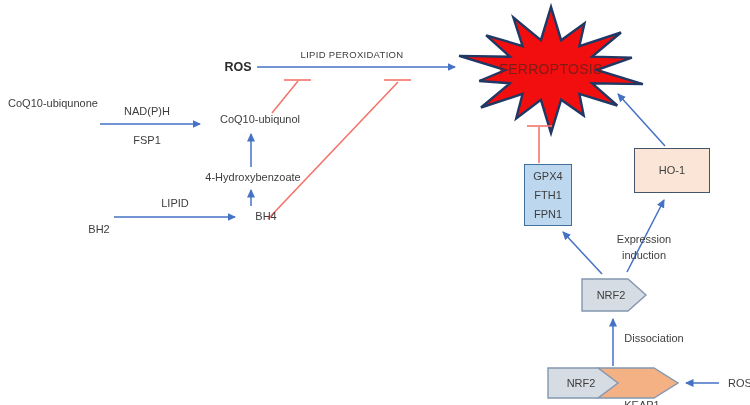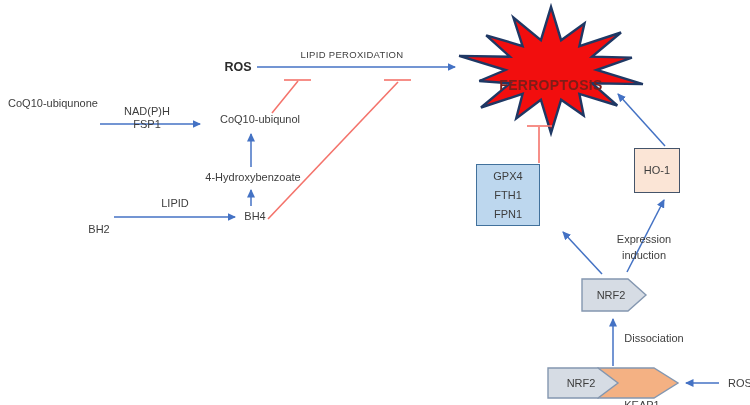--- a/index.html
+++ b/index.html
@@ -6,27 +6,27 @@
   body{
     width:750px;height:405px;position:relative;background:#ffffff;
     font-family:"Liberation Sans", sans-serif;color:#3d3d3d;overflow:hidden;
   }
   #overlay{position:absolute;left:0;top:0;width:750px;height:405px;z-index:1;}
   .lbl{position:absolute;transform:translate(-50%,-50%);white-space:nowrap;
        font-size:11px;z-index:2;text-align:center;padding-left:8px;}
   .lbl.small{font-size:9.5px;letter-spacing:.3px;}
   .lbl.bold{font-weight:bold;font-size:12.5px;color:#2b2b2b;}
   .ferro-lbl{position:absolute;transform:translate(-50%,-50%);z-index:3;
-       font-size:14px;font-weight:bold;color:var(--ferroptosis-text);letter-spacing:.3px;margin-top:16px;}
+       font-size:14px;font-weight:normal;color:var(--ferroptosis-text);letter-spacing:.3px;}
   .node-box{position:absolute;z-index:2;box-sizing:border-box;
        display:flex;flex-direction:column;align-items:center;justify-content:center;
        font-size:11px;line-height:19px;}
-  #gpx4-box{left:476px;top:164px;width:64px;height:62px;
+  #gpx4-box{left:524px;top:164px;width:48px;height:62px;
        background:var(--gpx4-fill);border:1.4px solid var(--gpx4-border);}
-  #ho1-box{left:634px;top:148px;width:46px;height:45px;
+  #ho1-box{left:634px;top:148px;width:76px;height:45px;
        background:var(--ho1-fill);border:1.4px solid var(--ho1-border);}
   .two-line{line-height:16px;margin-left:33px;}
   svg .arrow{stroke:var(--arrow-blue);stroke-width:1.5;fill:none;}
   svg .redline{stroke:var(--inhibit-red);stroke-width:1.6;fill:none;}
   svg .mk{fill:var(--arrow-blue);}
   #star-poly{fill:var(--star-fill);stroke:var(--star-outline);stroke-width:2.4;stroke-linejoin:miter;}
   .penta{stroke-width:1.4;}
 </style>
 </head>
 <body>
@@ -59,26 +59,26 @@
   <line class="redline" x1="527" y1="126" x2="552" y2="126"></line>
 
   <polygon class="penta" style="fill:var(--nrf2-fill);stroke:var(--nrf2-border)" points="582,279 628,279 646,295 628,311 582,311"></polygon>
 
   <polygon class="penta" style="fill:var(--keap1-fill);stroke:var(--keap1-border)" points="598,368 654,368 678,383 654,398 598,398"></polygon>
   <polygon class="penta" style="fill:var(--nrf2-fill);stroke:var(--nrf2-border)" points="548,368 598,368 618,383 598,398 548,398"></polygon>
 </svg>
 
 <div class="lbl" style="left:49px;top:103px">CoQ10-ubiqunone</div>
 <div class="lbl" style="left:143px;top:111px">NAD(P)H</div>
-<div class="lbl" style="left:143px;top:124px">FSP1</div>
+<div class="lbl" style="left:143px;top:140px">FSP1</div>
 <div class="lbl" style="left:256px;top:119px">CoQ10-ubiqunol</div>
 <div class="lbl" style="left:249px;top:177px">4-Hydroxybenzoate</div>
 <div class="lbl" style="left:171px;top:203px">LIPID</div>
 <div class="lbl" style="left:95px;top:229px">BH2</div>
-<div class="lbl" style="left:251px;top:216px">BH4</div>
+<div class="lbl" style="left:262px;top:216px">BH4</div>
 <div class="lbl bold" style="left:234px;top:67px">ROS</div>
 <div class="lbl small" style="left:348px;top:54px">LIPID PEROXIDATION</div>
 <div class="ferro-lbl" style="left:551px;top:69px">FERROPTOSIS</div>
 
 <div class="node-box" id="gpx4-box">
   <span>GPX4</span>
   <span>FTH1</span>
   <span>FPN1</span>
 </div>
 

